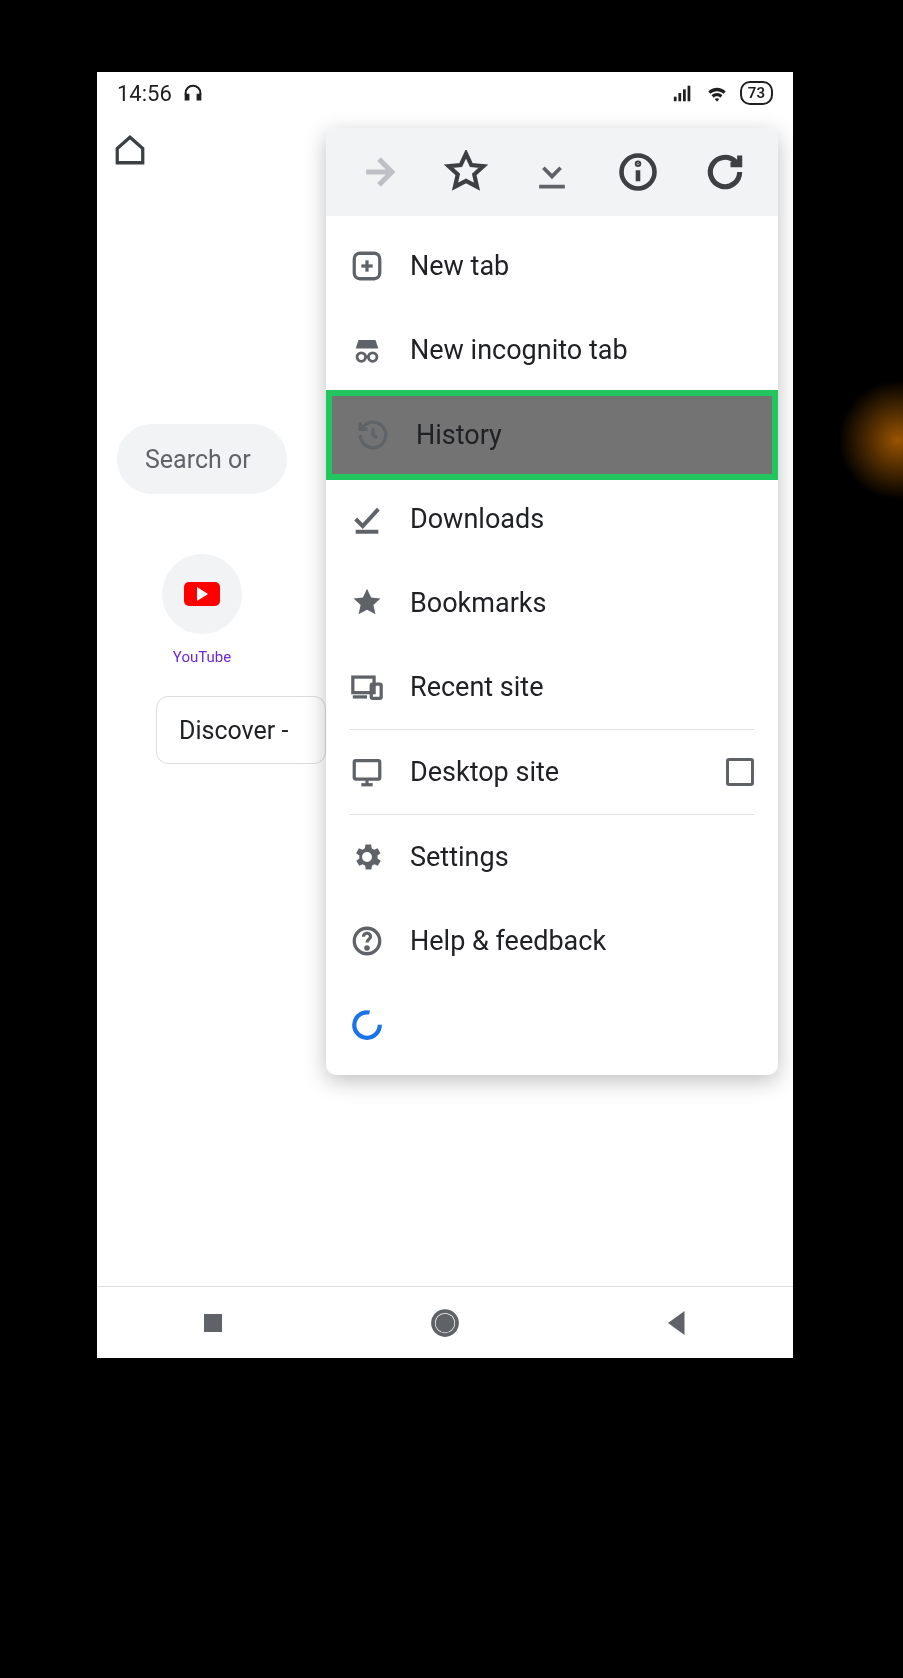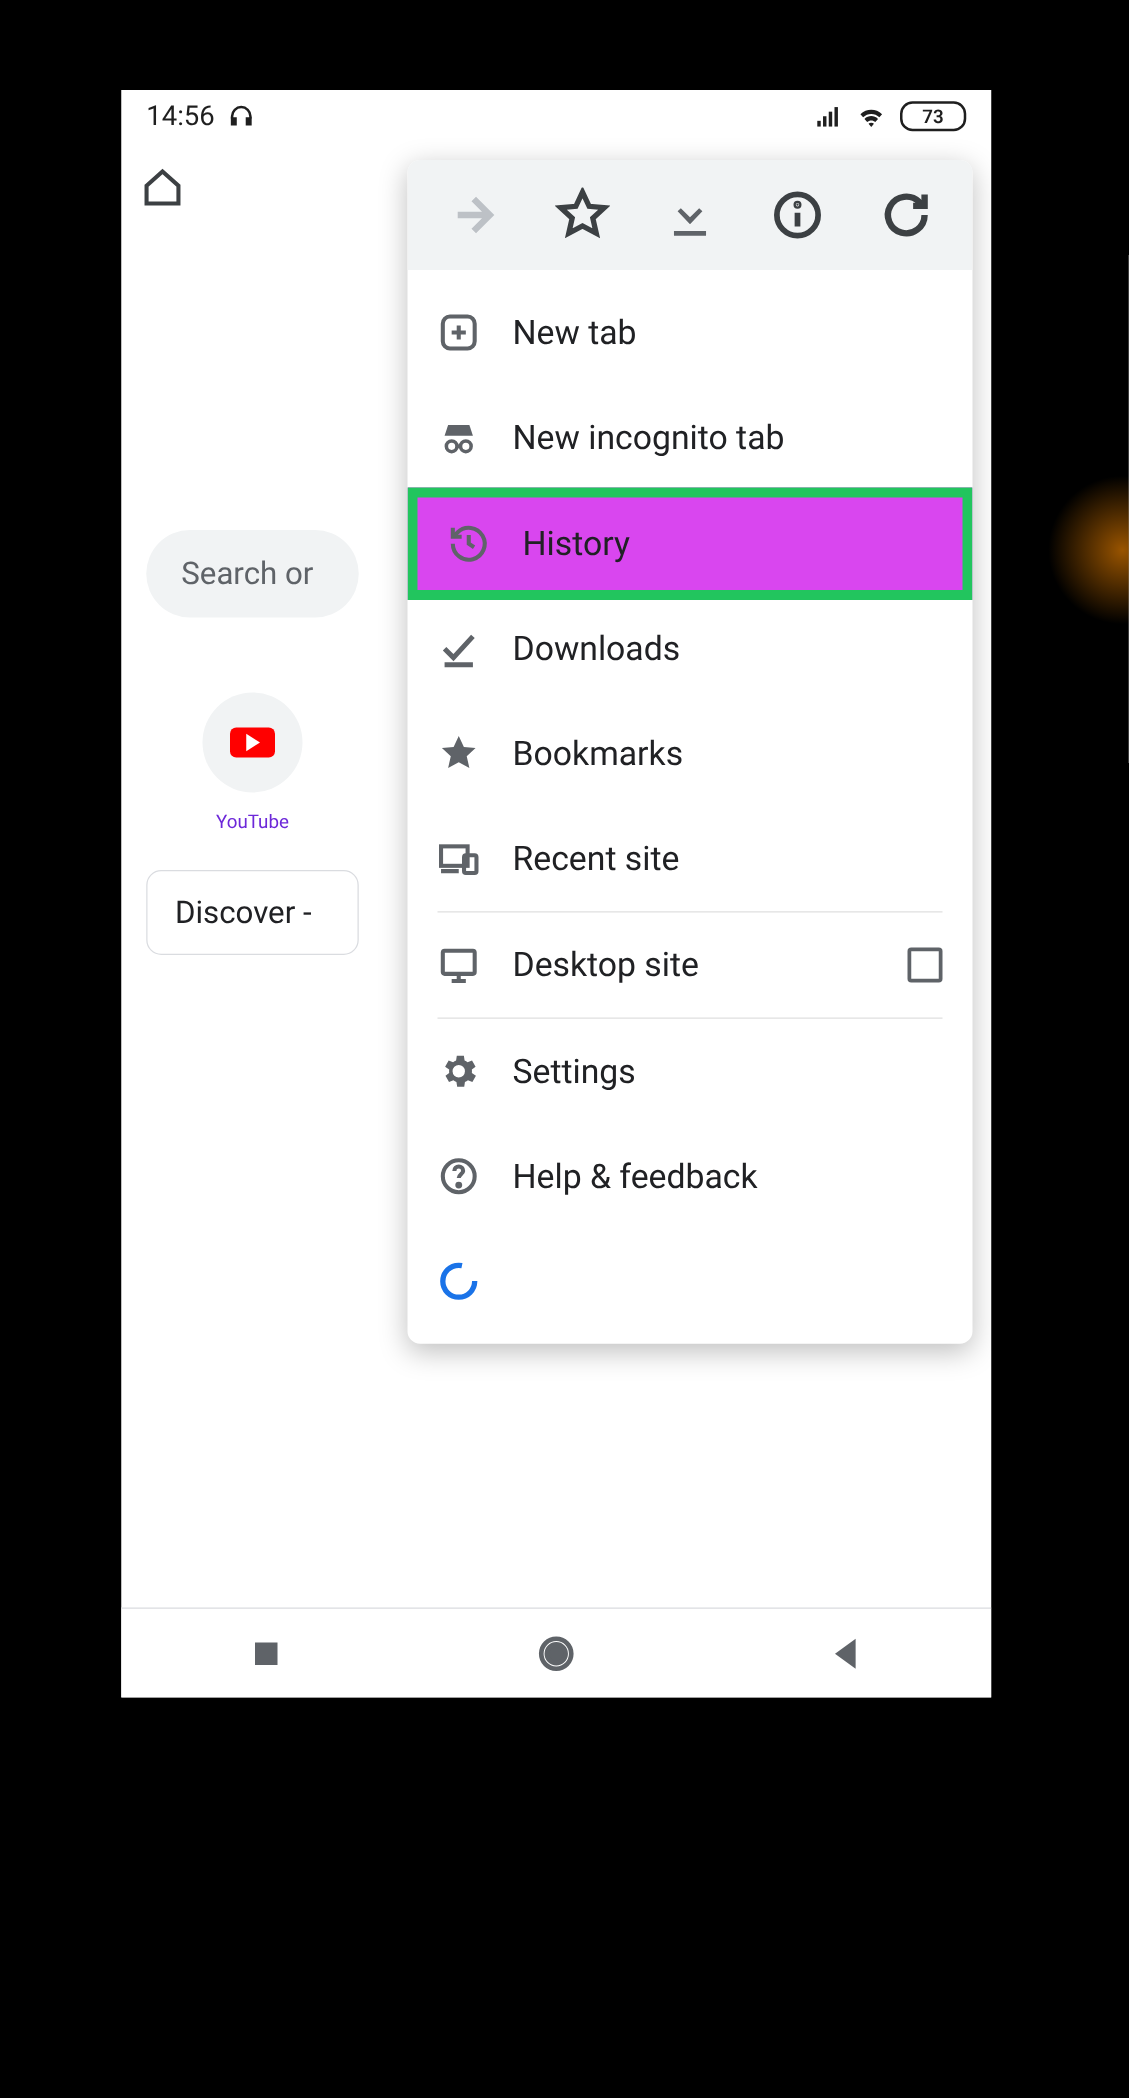--- a/index.html
+++ b/index.html
@@ -26,21 +26,21 @@
     justify-content: space-between;
     padding: 0 20px;
     font-size: 22px;
     color: #1f1f1f;
   }
   .status-left { display: flex; align-items: center; gap: 10px; }
   .status-right { display: flex; align-items: center; gap: 10px; }
   .battery {
     border: 2px solid #1f1f1f;
     border-radius: 10px;
-    padding: 1px 16px;
+    padding: 1px 6px;
     font-size: 15px;
     font-weight: 600;
   }
   .toolbar {
     display: flex;
     align-items: center;
     height: 72px;
     padding: 0 16px;
   }
   .content {
@@ -87,20 +87,21 @@
     margin-top: 30px;
     height: 68px;
     border: 1.5px solid #dadce0;
     border-radius: 12px;
     display: flex;
     align-items: center;
     padding: 14px 22px;
     color: #202124;
     font-size: 25px;
     width: 170px;
+    margin-left: 39px;
   }
   
   .menu {
     position: absolute;
     top: 56px;
     right: 15px;
     width: 452px;
     background: #fff;
     border-radius: 10px;
     box-shadow: 0 6px 22px rgba(0,0,0,0.25);
@@ -120,26 +121,26 @@
   .menu-item {
     display: flex;
     align-items: center;
     gap: 26px;
     padding: 0 24px;
     height: 84px;
     color: #202124;
     font-size: 27px;
   }
   .menu-item.highlighted {
-    border: 8px solid #22c55e;
+    border: 6px solid #22c55e;
     height: 90px;
     margin: -3px 0;
     position: relative;
     z-index: 2;
-    background: #d946ef;
+    background: #737373;
   }
   .menu-icon { width: 34px; height: 34px; color:#5f6368; flex-shrink:0; display:flex; align-items:center; justify-content:center; }
   .menu-divider { height:1px; background:#e0e0e0; margin: 0 24px; }
   .menu-checkbox {
     width: 28px; height: 28px; border: 3px solid #5f6368; border-radius:3px;
     margin-left: auto;
   }
   .data-saved { line-height: 1.25; }
   .data-saved .sub { font-size: 22px; color:#5f6368; }
   .nav-bar {

